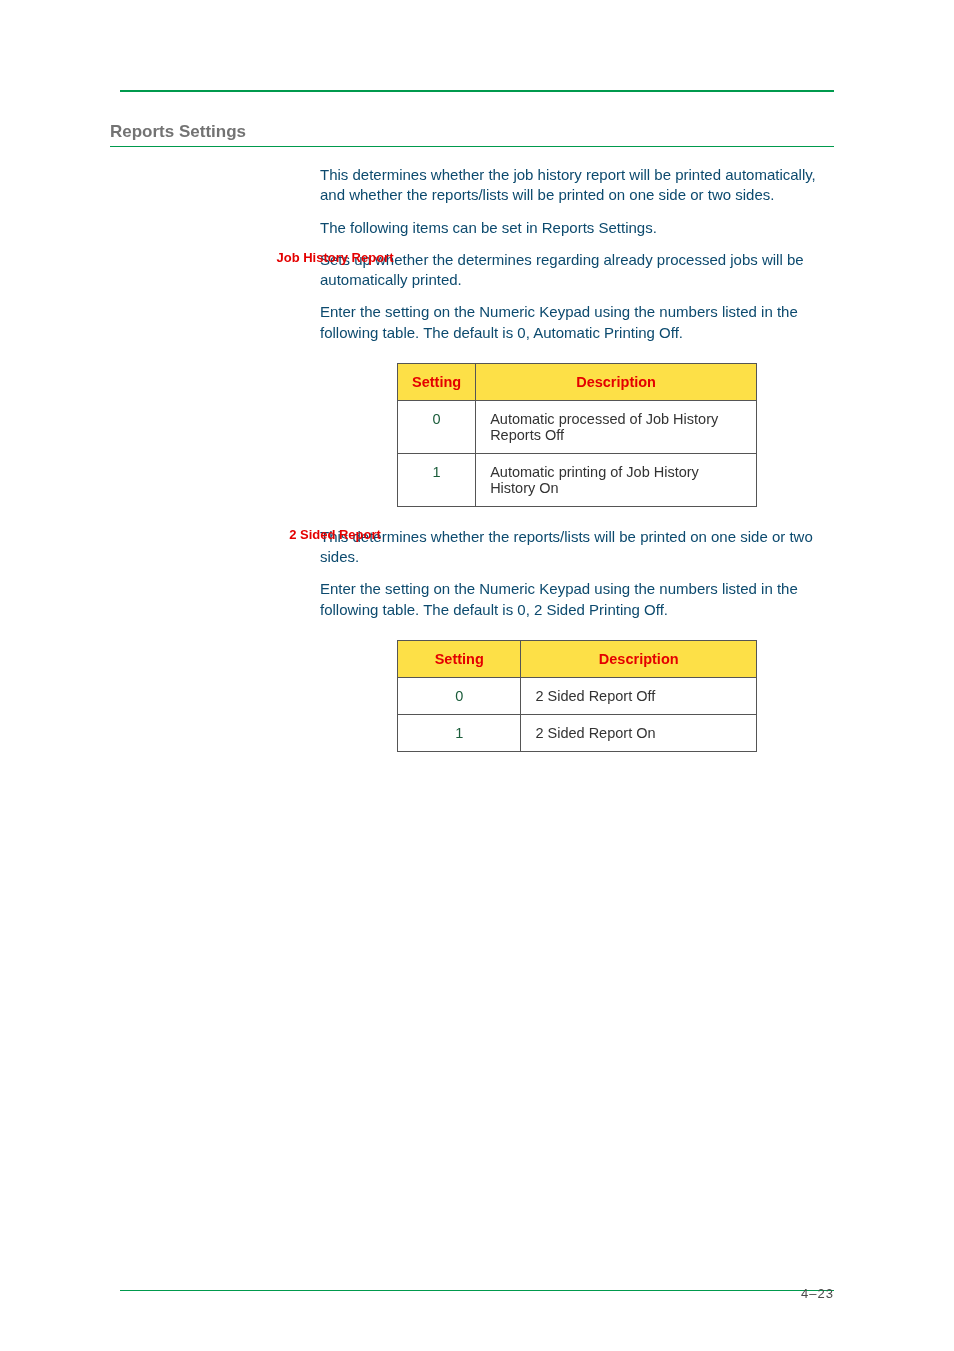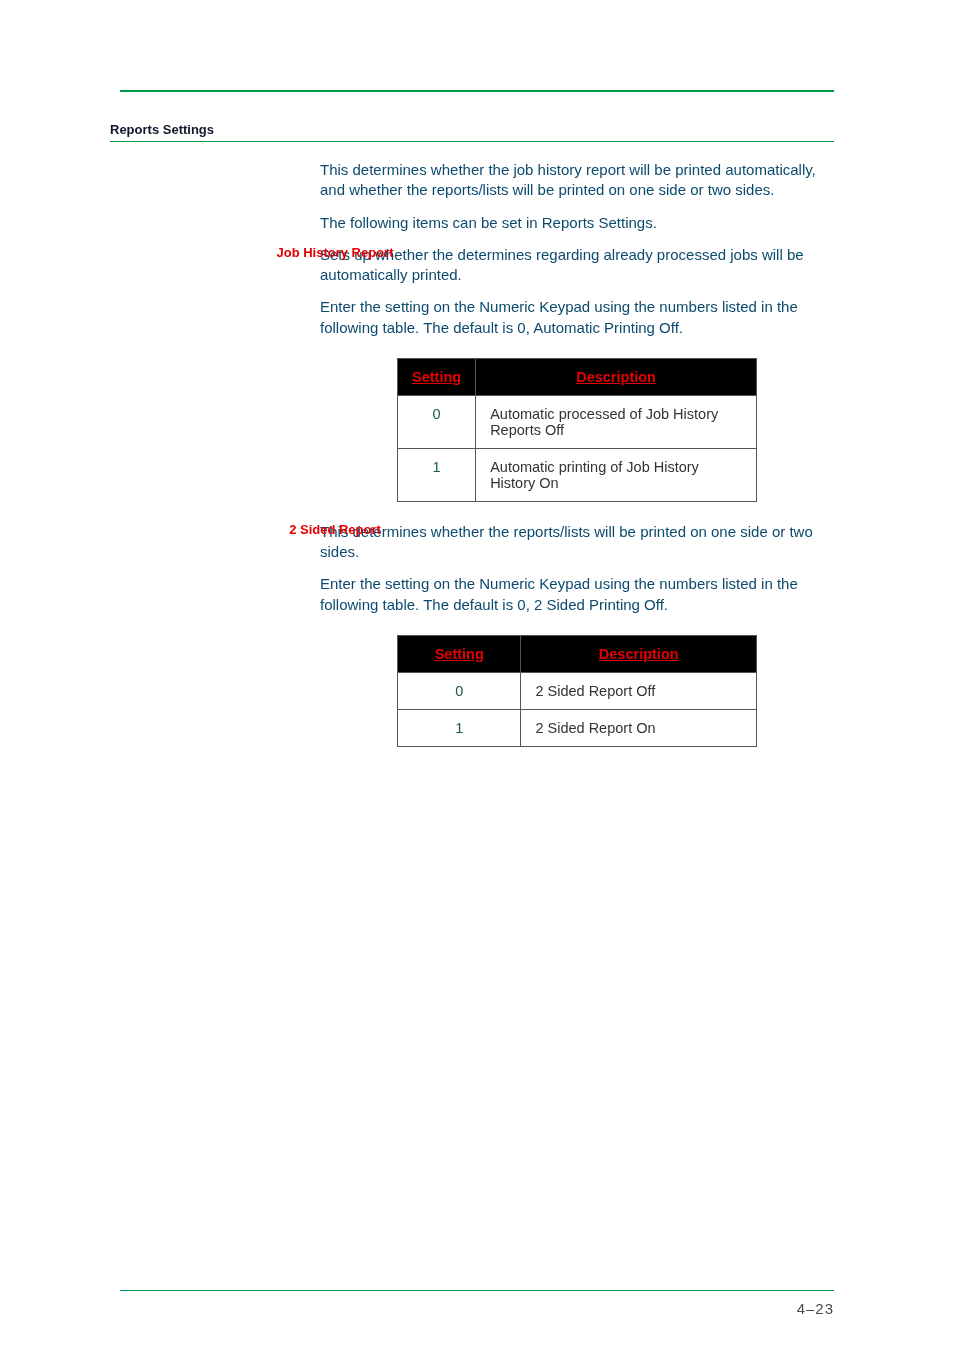--- a/index.html
+++ b/index.html
@@ -23,22 +23,22 @@
     color: #6b6b6b;
     font-variant: small-caps;
     padding-bottom: 6px;
   }
   .head-rule {
     border: none;
     border-top: 2px solid #009a4d;
     margin-bottom: 30px;
   }
   .section-title {
-    color: #0f172a;
-    font-size: 13px;
+    color: #737373;
+    font-size: 17px;
     font-weight: bold;
     margin-bottom: 4px;
     margin-left: -10px;
   }
   .title-rule {
     border: none;
     border-top: 1px solid #009a4d;
     margin-bottom: 18px;
     margin-left: -10px;
   }
@@ -71,42 +71,41 @@
   table.data th, table.data td {
     border: 1px solid #555555;
     padding: 10px 14px;
     font-size: 14.5px;
     vertical-align: top;
   }
   table.data th {
     text-align: center;
     font-weight: bold;
     color: #e40000;
-    background: #000000;
-    text-decoration: underline;
+    background: #fde047;
   }
   table.data td {
     color: #333333;
   }
   table.data td.center {
     text-align: center;
     color: #1a5c3a;
   }
   .foot-rule {
     position: absolute;
     left: 120px;
     right: 120px;
     bottom: 60px;
     border-top: 1px solid #009a4d;
   }
   .page-num {
     position: absolute;
     right: 120px;
-    bottom: 34px;
-    font-size: 15px;
+    bottom: 50px;
+    font-size: 13px;
     color: #4b4b4b;
     letter-spacing: 1px;
   }
 </style>
 </head>
 <body>
 
 <div class="page">
 
   <hr class="head-rule">

